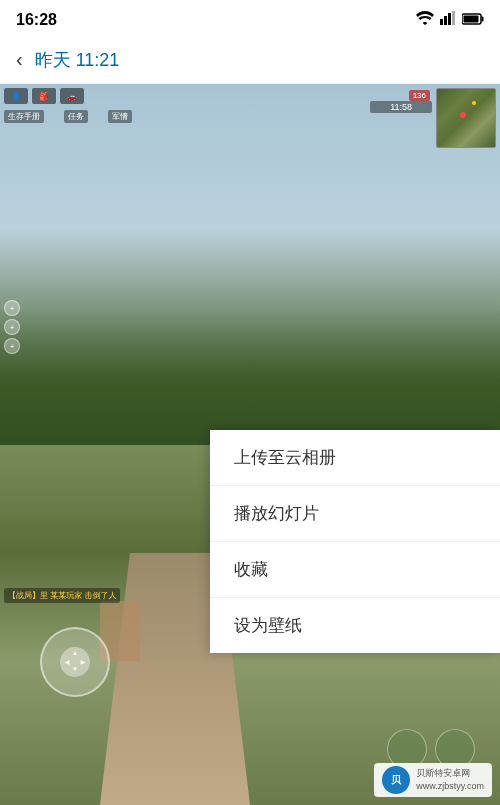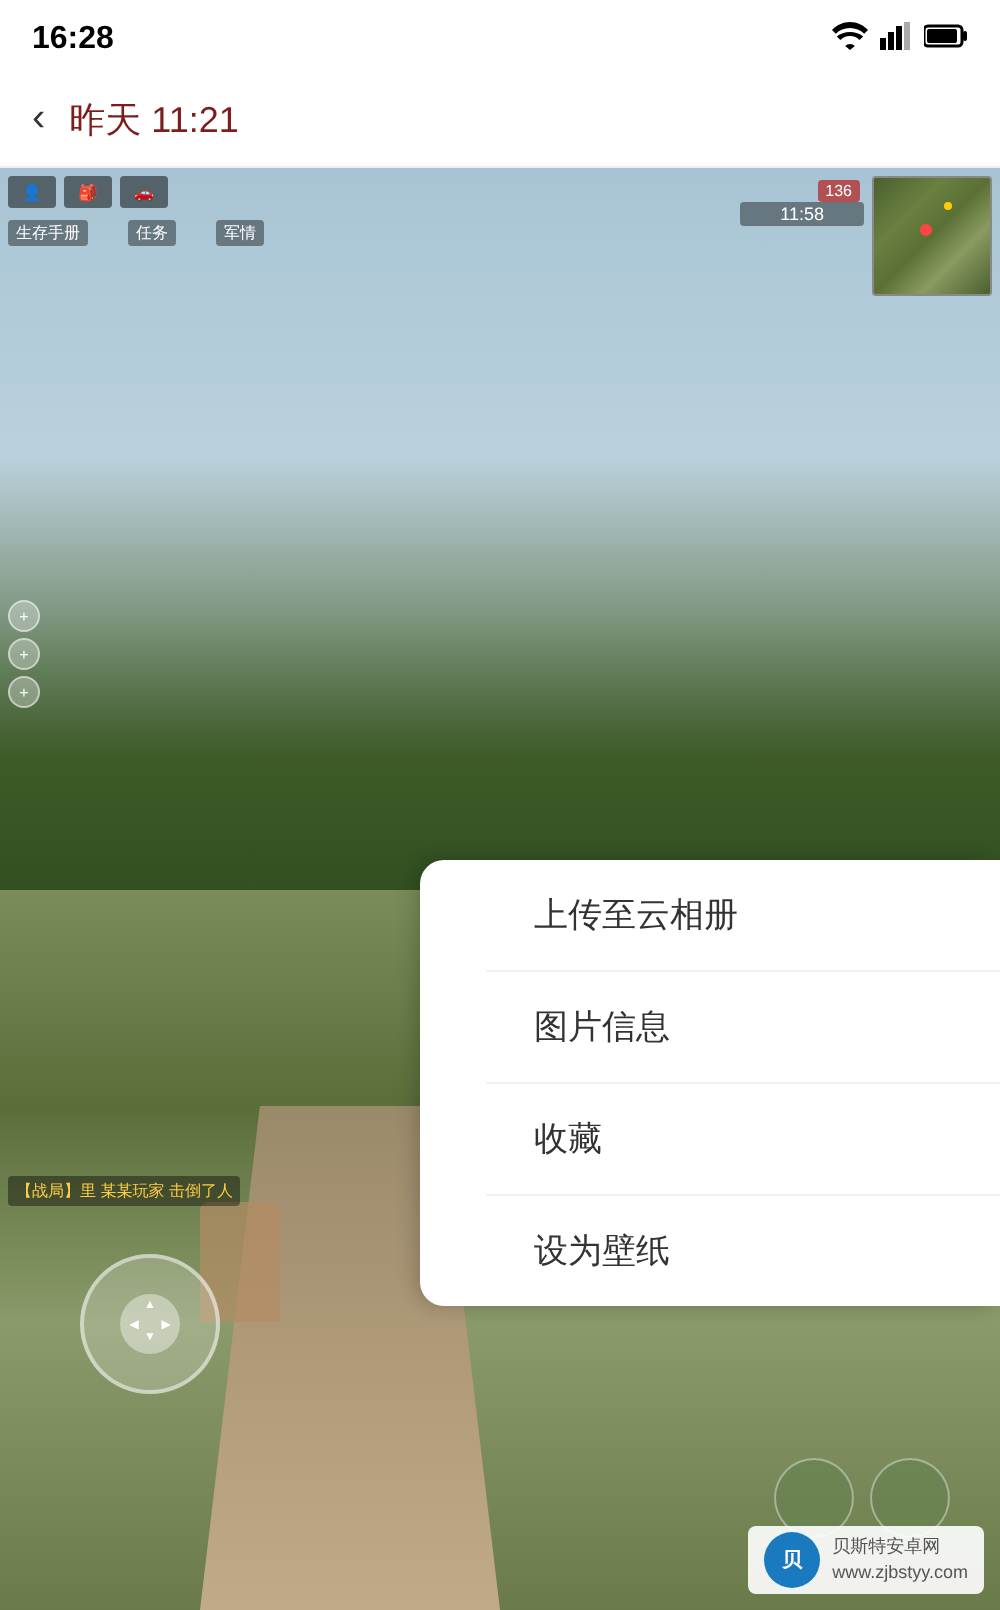--- a/index.html
+++ b/index.html
@@ -51,21 +51,21 @@
 
     .back-arrow {
       font-size: 20px;
       color: #333;
       margin-right: 12px;
       cursor: pointer;
     }
 
     .nav-title {
       font-size: 18px;
-      color: #7f1d1d;
+      color: #0369a1;
       font-weight: 400;
     }
 
     
     .main-content {
       width: 500px;
       height: calc(805px - 84px);
       background: #e8e8e8;
       position: relative;
       overflow: hidden;
@@ -243,23 +243,22 @@
       height: 100%;
       background: transparent;
     }
 
     .context-menu {
       position: absolute;
       top: 48%;
       right: 0;
       width: 58%;
       background: #fff;
-      border-radius: 12px;
+      border-radius: 0;
       box-shadow: -2px 0 10px rgba(0,0,0,0.2);
-      padding-left: 33px;
     }
 
     .menu-item {
       padding: 16px 24px;
       font-size: 17px;
       color: #333;
       border-bottom: 1px solid #f0f0f0;
       cursor: pointer;
       background: #fff;
     }
@@ -442,21 +441,21 @@
 
     <div class="bottom-hud">
       <div class="hud-circle"></div>
       <div class="hud-circle"></div>
     </div>
   </div>
 
   <div class="overlay">
     <div class="context-menu">
       <div class="menu-item">上传至云相册</div>
-      <div class="menu-item">图片信息</div>
+      <div class="menu-item">播放幻灯片</div>
       <div class="menu-item">收藏</div>
       <div class="menu-item">设为壁纸</div>
     </div>
   </div>
 
   <div class="watermark">
     <div class="watermark-logo">
       <span>贝</span>
     </div>
     <div class="watermark-text">

